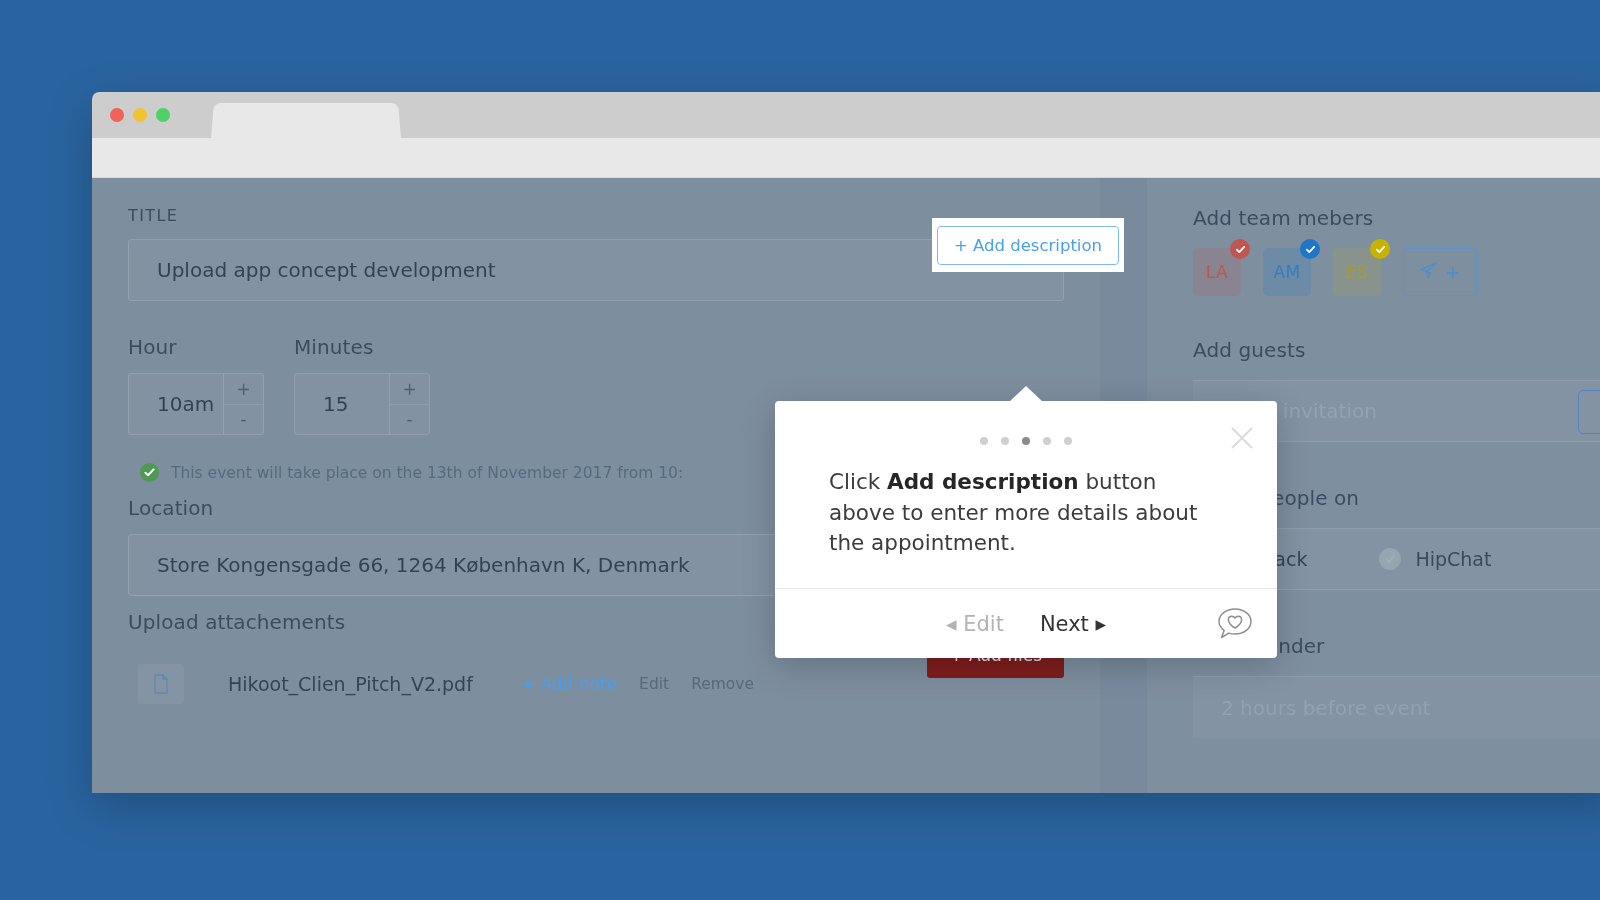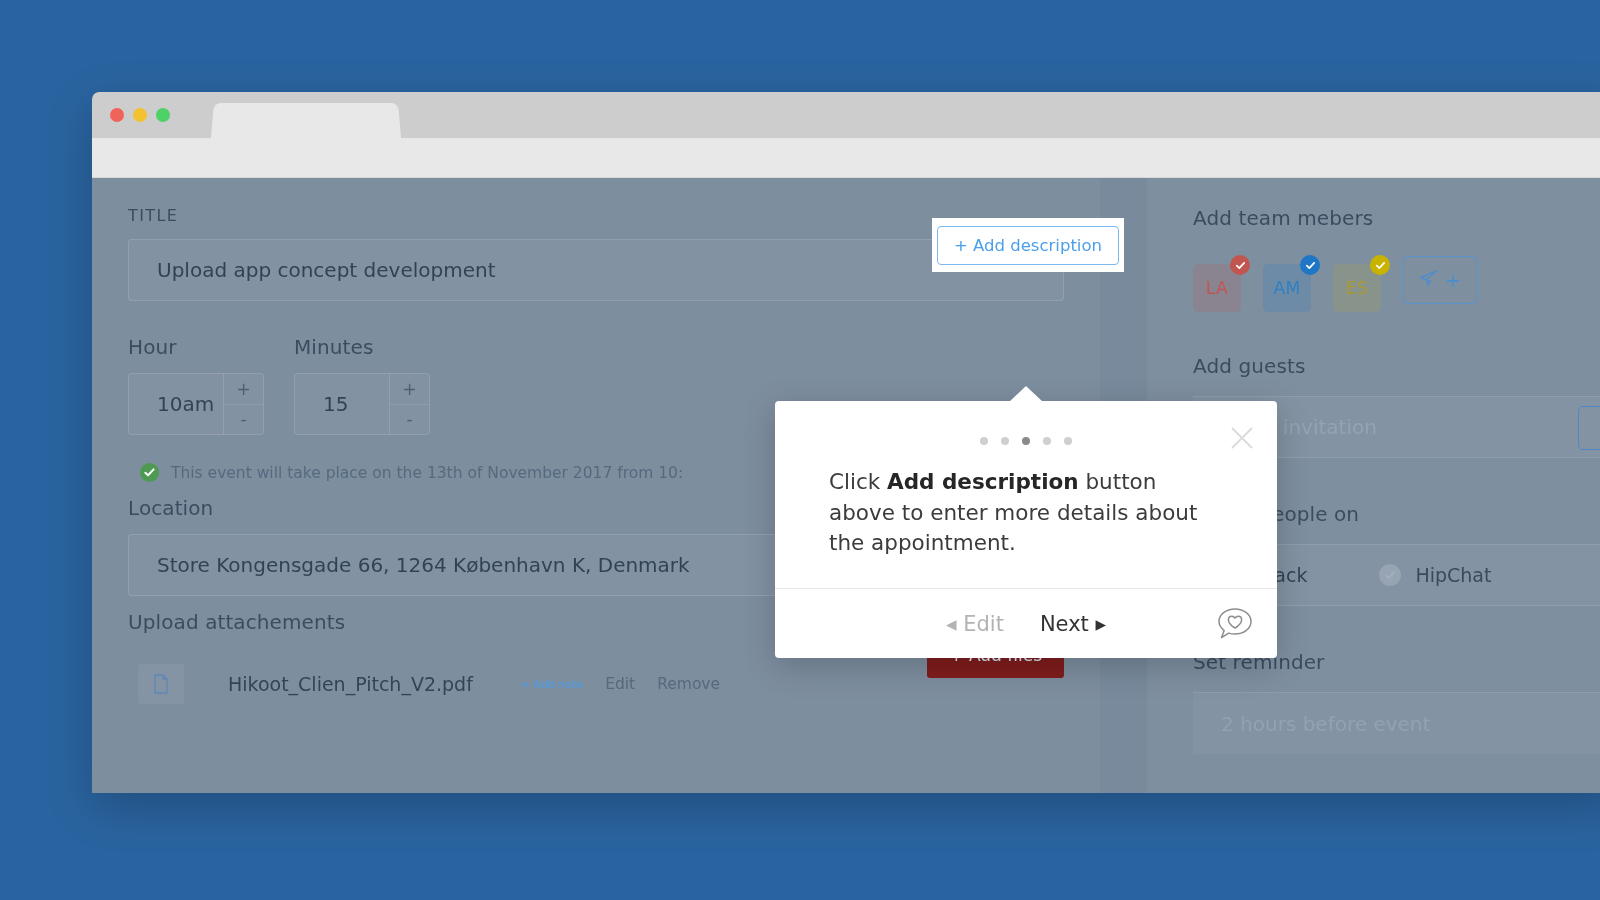--- a/index.html
+++ b/index.html
@@ -158,30 +158,30 @@
   }
   .file-row { display: flex; align-items: center; gap: 0; margin-top: 16px; }
   .file-ico {
     width: 46px; height: 40px; border-radius: 3px;
     background: rgba(255,255,255,.055);
     display: flex; align-items: center; justify-content: center;
     margin-left: 10px;
   }
   .file-name { font-size: 19px; color: #26384b; opacity: .85; margin-left: 44px; white-space: nowrap; }
   .file-actions { display: flex; align-items: center; gap: 22px; margin-left: 48px; }
-  .link-blue { color: #4a9eea; font-size: 11px; white-space: nowrap; cursor: pointer; }
+  .link-blue { color: #4a9eea; font-size: 17px; white-space: nowrap; cursor: pointer; }
   .link-grey { color: #56697d; font-size: 15.5px; white-space: nowrap; cursor: pointer; }
 
   
   .side-pane .lbl { font-size: 20px; margin-bottom: 18px; }
   .avatars { display: flex; align-items: center; gap: 22px; }
   .avatar {
     position: relative; width: 48px; height: 48px; border-radius: 5px;
     display: flex; align-items: center; justify-content: center;
-    font-size: 17px; letter-spacing: .4px; margin-top: 16px;
+    font-size: 17px; letter-spacing: .4px;
   }
   .badge {
     position: absolute; right: -9px; top: -9px;
     width: 20px; height: 20px; border-radius: 50%;
     display: flex; align-items: center; justify-content: center;
   }
   .badge svg { width: 11px; height: 11px; }
   .send-btn {
     width: 74px; height: 48px; border: 1px solid #5b93cd; border-radius: 4px;
     display: flex; align-items: center; justify-content: center; gap: 7px;

